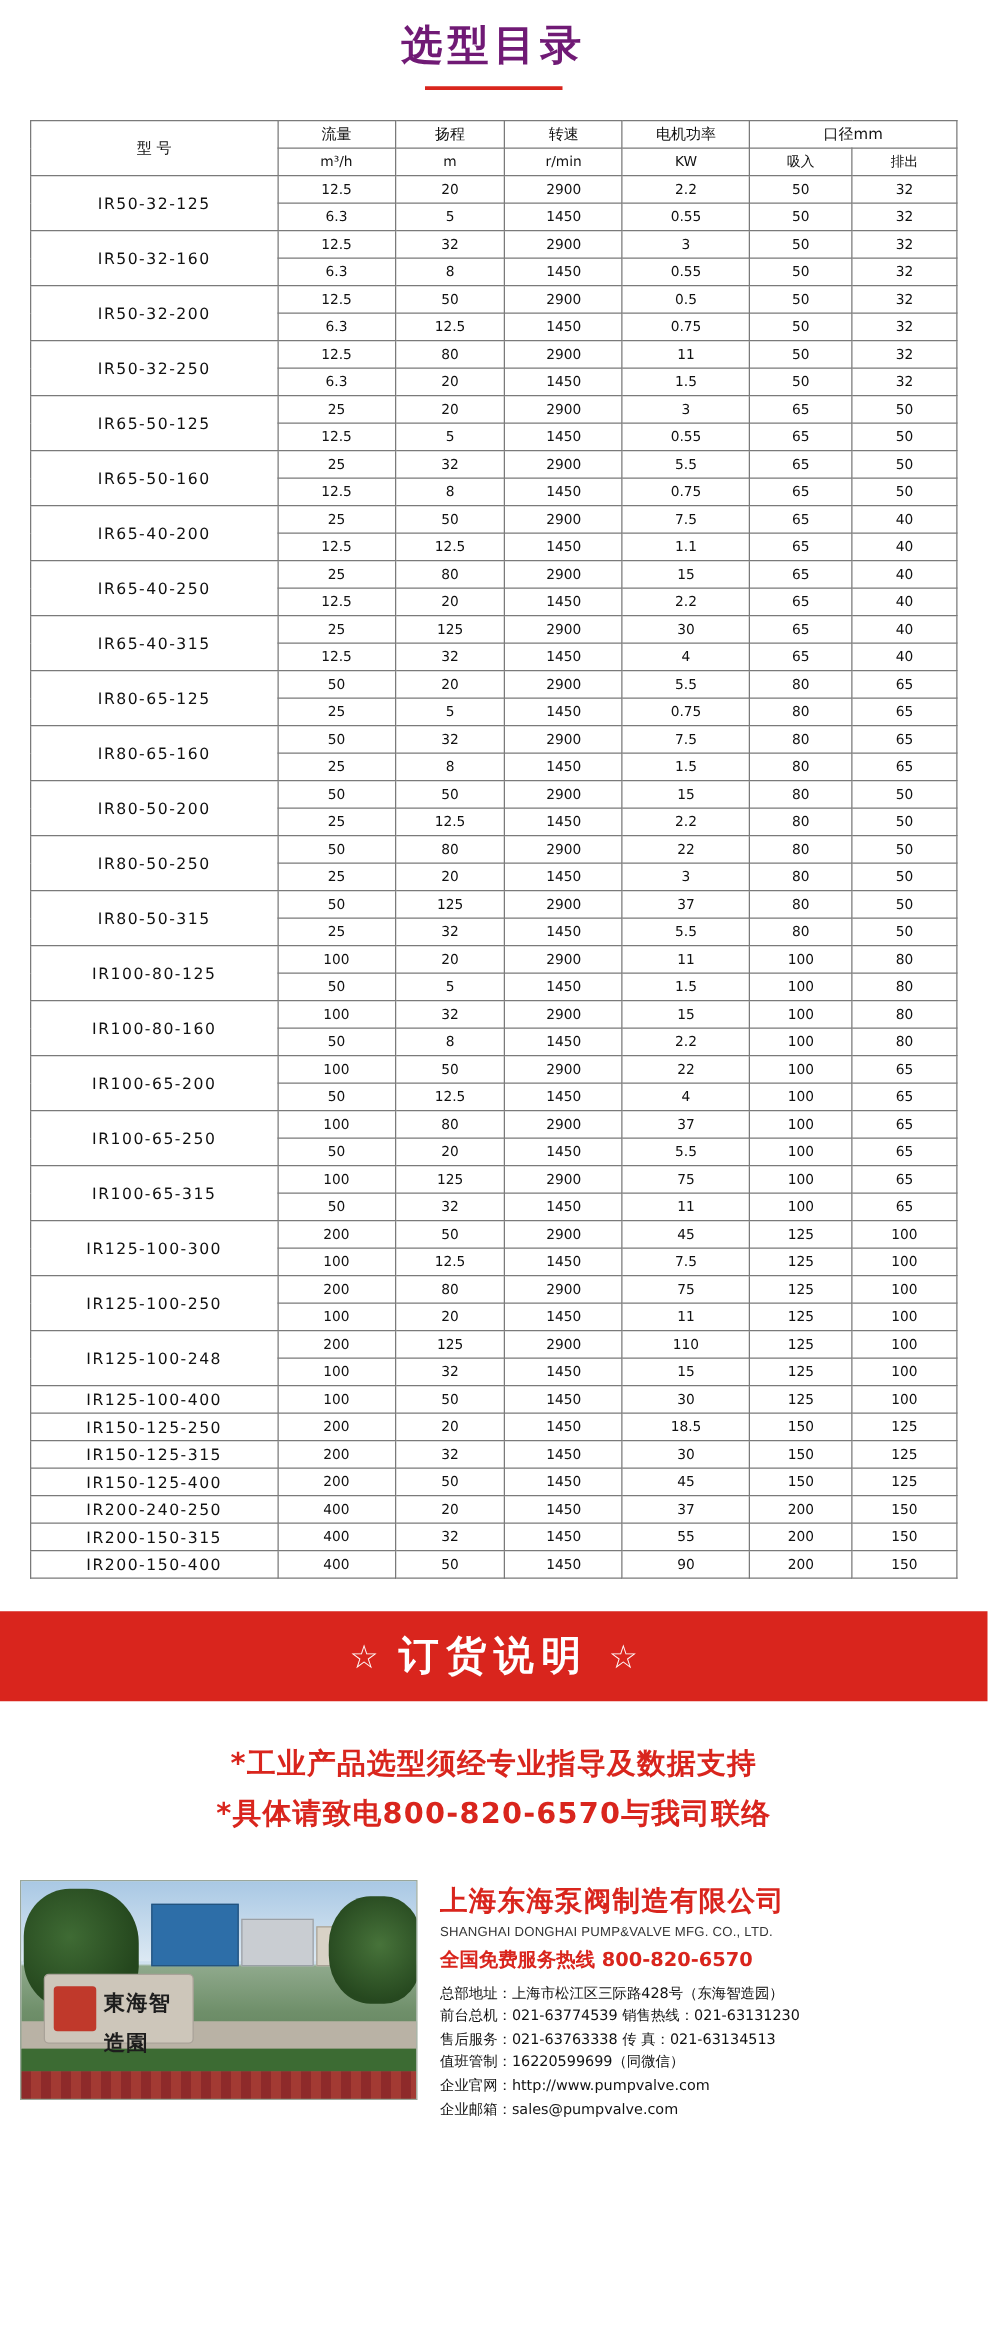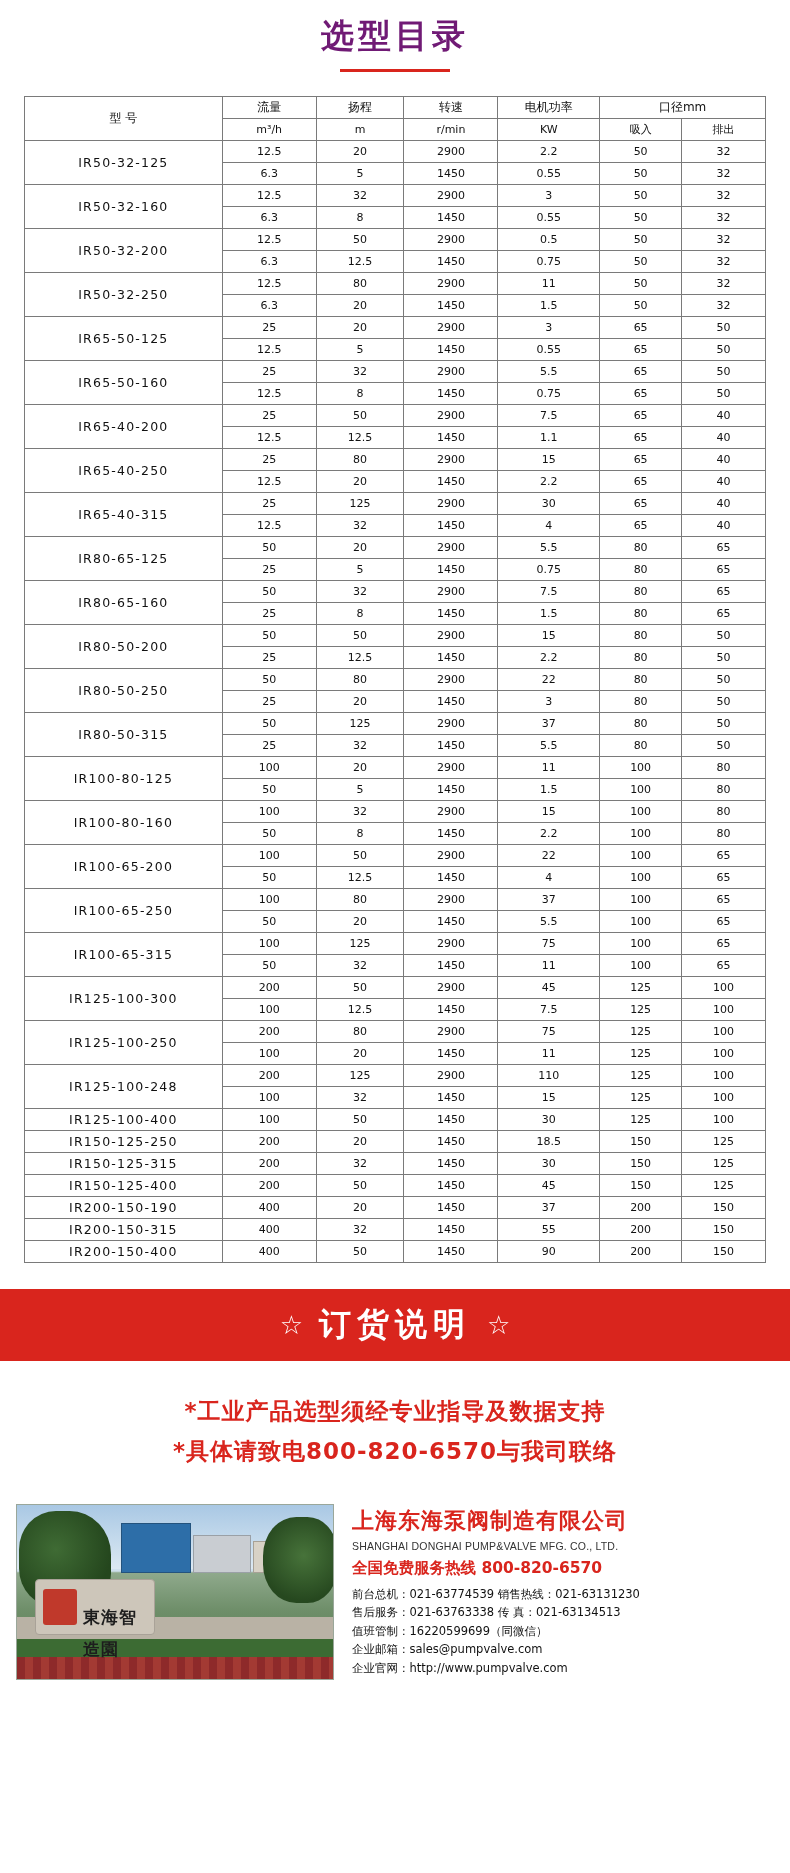--- a/index.html
+++ b/index.html
@@ -143,21 +143,21 @@
     background: repeating-linear-gradient(90deg,#8e2a2a 0 8px,#a33a33 8px 16px);}
   .photo .stone {
     position:absolute; left:18px; top:74px; width:120px; height:56px;
     background:#cdc6ba; border:1px solid #a9a298; border-radius:4px;
   }
   .photo .stone-mark {
     position:absolute; left:26px; top:84px; width:34px; height:36px;
     background:#c0392b; border-radius:3px;
   }
   .photo .stone-text {
-    position:absolute; left:66px; top:96px; width:66px; height:32px;
+    position:absolute; left:66px; top:82px; width:66px; height:32px;
     color:#1d1d1d; font-size:17px; font-weight:bold; line-height:32px;
     font-family:"DejaVu Sans", sans-serif; letter-spacing:1px;
   }
 
   .company { flex: 1 1 auto; padding-top: 2px; }
   .company .cn {
     color: #d9251d;
     font-size: 22px;
     font-weight: bold;
     letter-spacing: 1px;
@@ -628,21 +628,21 @@
           <tr>
             <td class="model-cell" rowspan="1">IR150-125-400</td>
             <td>200</td>
             <td>50</td>
             <td>1450</td>
             <td>45</td>
             <td>150</td>
             <td>125</td>
           </tr>
           <tr>
-            <td class="model-cell" rowspan="1">IR200-150-190</td>
+            <td class="model-cell" rowspan="1">IR200-240-250</td>
             <td>400</td>
             <td>20</td>
             <td>1450</td>
             <td>37</td>
             <td>200</td>
             <td>150</td>
           </tr>
           <tr>
             <td class="model-cell" rowspan="1">IR200-150-315</td>
             <td>400</td>
@@ -694,21 +694,22 @@
     </div>
 
     <div class="company">
       <div class="cn">上海东海泵阀制造有限公司</div>
       <div class="en">SHANGHAI DONGHAI PUMP&amp;VALVE MFG. CO., LTD.</div>
       <div class="hotline">
         <span>全国免费服务热线</span>
         <span>800-820-6570</span>
       </div>
       <div class="lines">
+        <div>总部地址：上海市松江区三际路428号（东海智造园）</div>
         <div>前台总机：021-63774539   销售热线：021-63131230</div>
         <div>售后服务：021-63763338   传      真：021-63134513</div>
         <div>值班管制：16220599699（同微信）</div>
+        <div>企业官网：http://www.pumpvalve.com</div>
         <div>企业邮箱：sales@pumpvalve.com</div>
-        <div>企业官网：http://www.pumpvalve.com</div>
       </div>
     </div>
   </div>
 </div>
 
 </body></html>

